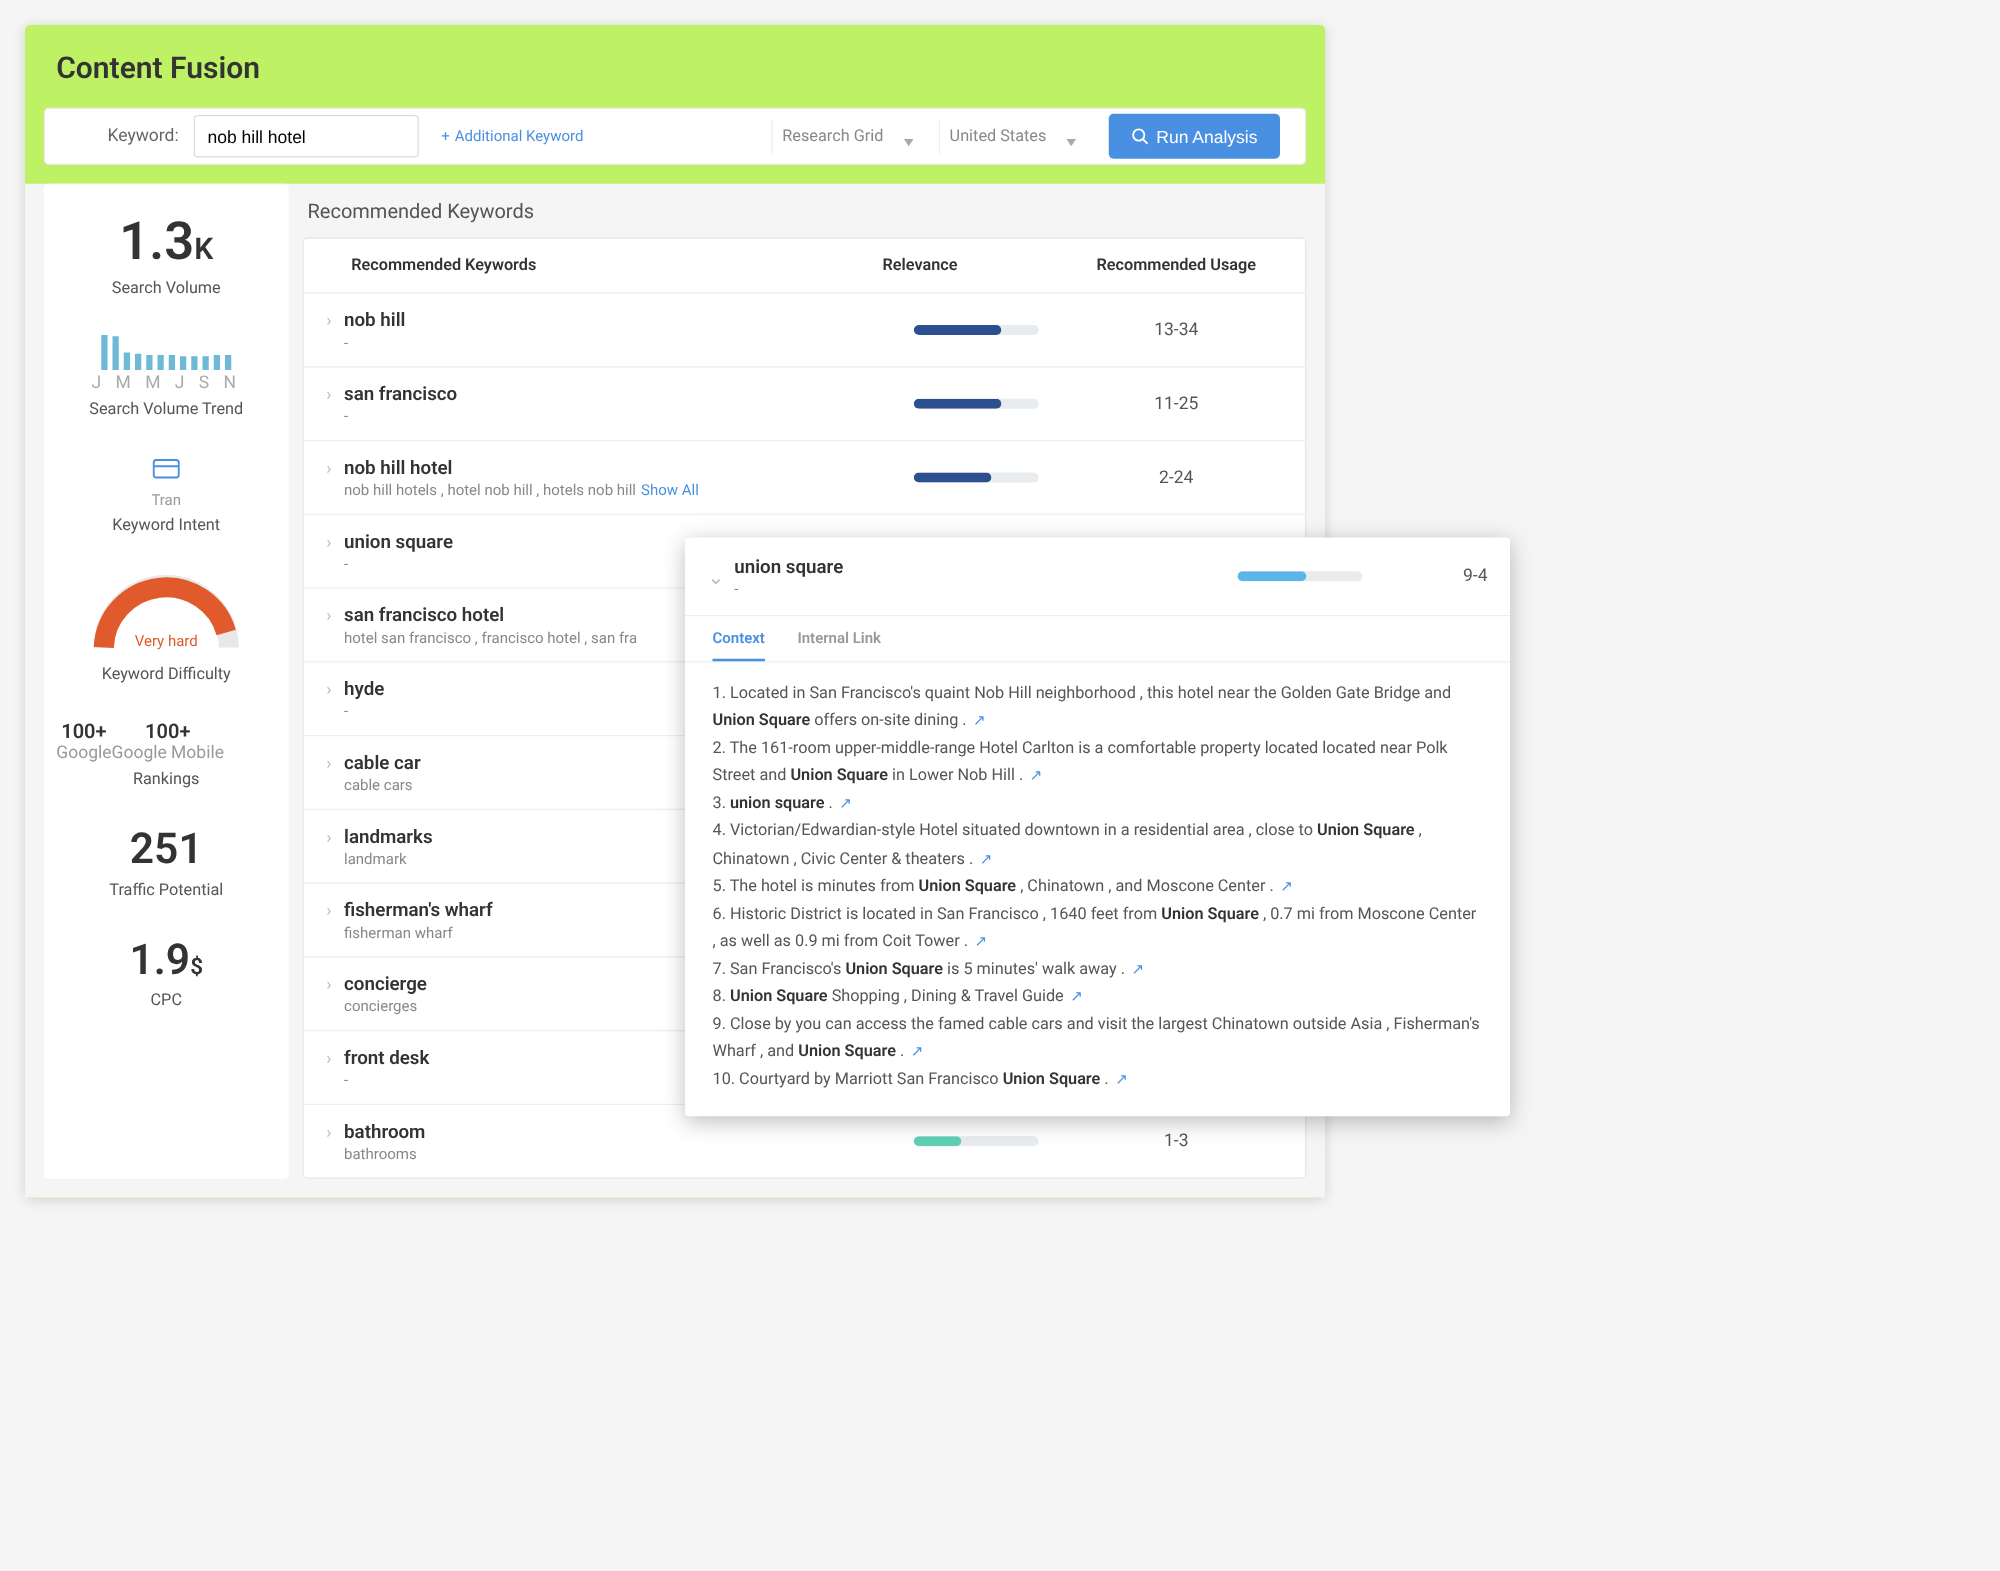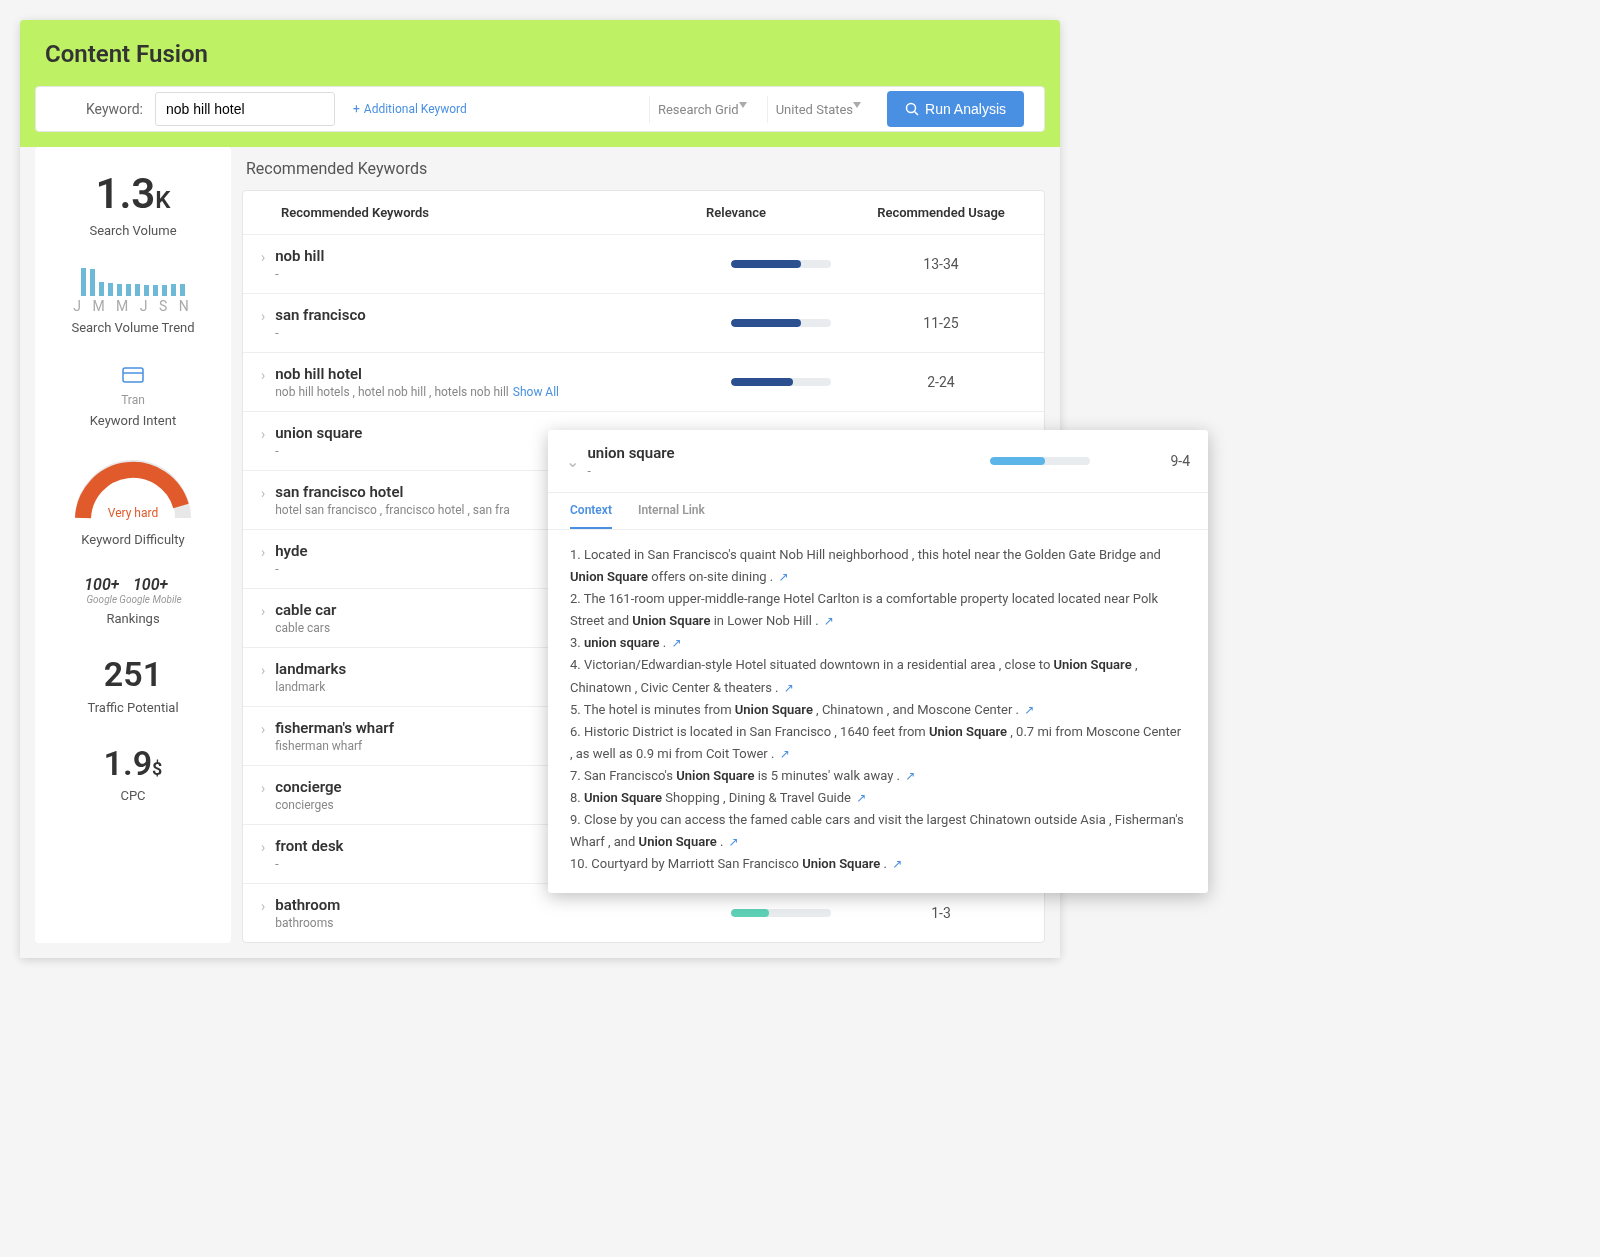--- a/index.html
+++ b/index.html
@@ -58,22 +58,22 @@
     gap: 4px;
   }
   .toolbar-spacer { flex: 1; }
   .dropdown {
     color: #888;
     font-size: 13px;
     padding: 6px 8px;
     margin: 0 6px;
     cursor: pointer;
     display: flex;
-    align-items: flex-start;
-    gap: 0;
+    align-items: flex-end;
+    gap: 16px;
     border-left: 1px solid #eee;
   }
   .dropdown svg { width: 8px; height: 6px; }
   .run-btn {
     background: #4a90e2;
     color: #fff;
     border: none;
     border-radius: 4px;
     padding: 10px 18px;
     font-size: 14px;
@@ -152,34 +152,33 @@
   .gauge-text {
     position: absolute;
     top: 50px;
     left: 0;
     right: 0;
     font-size: 12px;
     color: #e05a2b;
   }
   .rank-row {
     display: flex;
-    justify-content: center;
+    justify-content: flex-start;
     margin-top: 28px;
-    font-style: italic;
   }
   .rank-col {
     text-align: center;
   }
   .rank-val {
     font-size: 16px;
     font-weight: 600;
     color: #333;
   }
   .rank-sub {
-    font-size: 10px;
+    font-size: 14px;
     color: #999;
   }
   .main-list {
     flex: 1;
     background: transparent;
   }
   .list-title {
     font-size: 16px;
     color: #555;
     padding: 12px 0 12px 4px;

